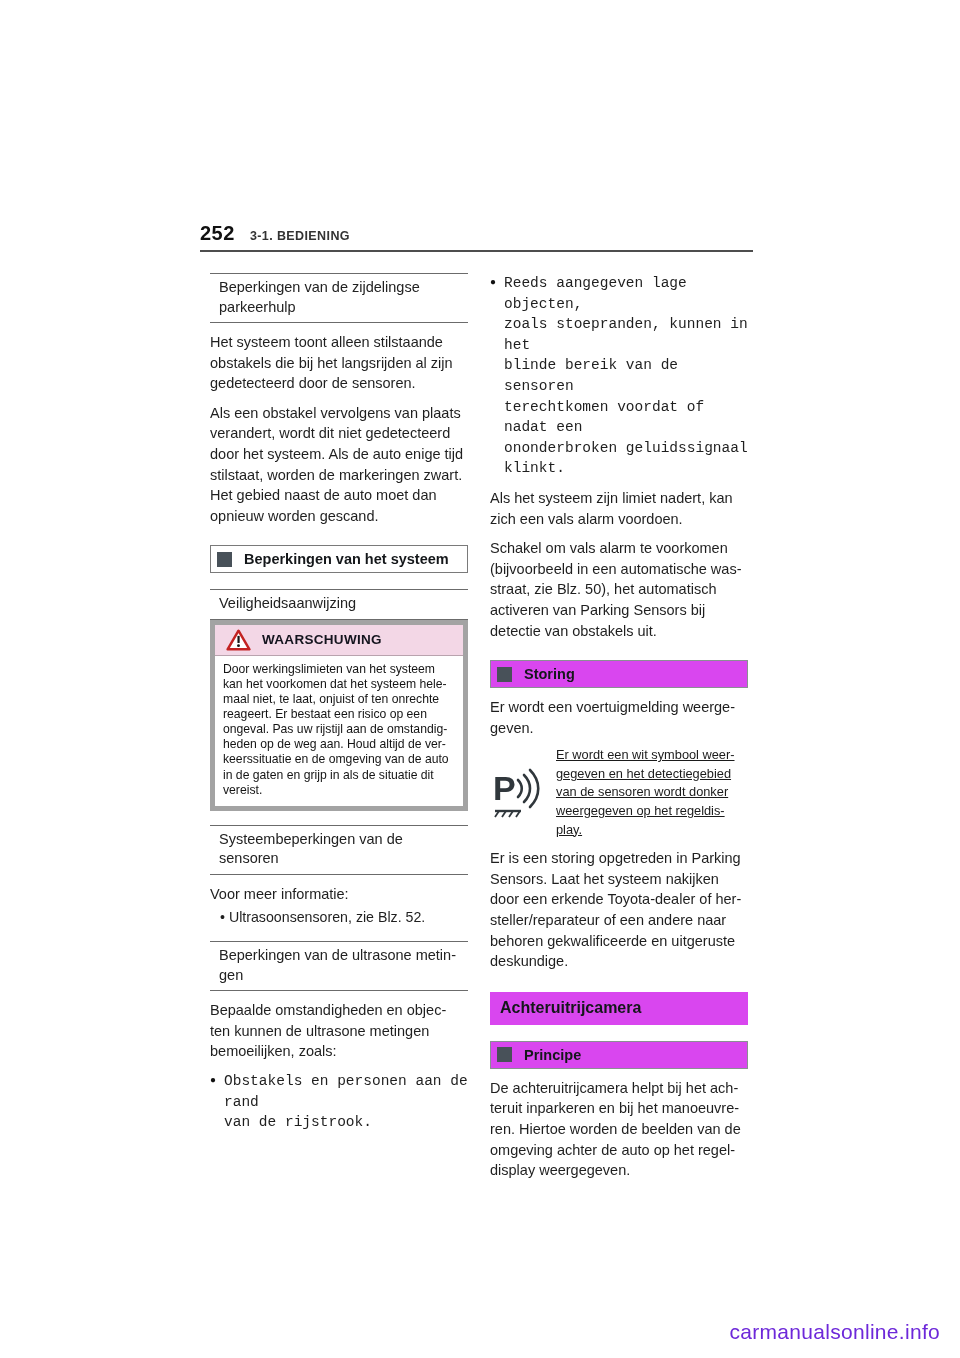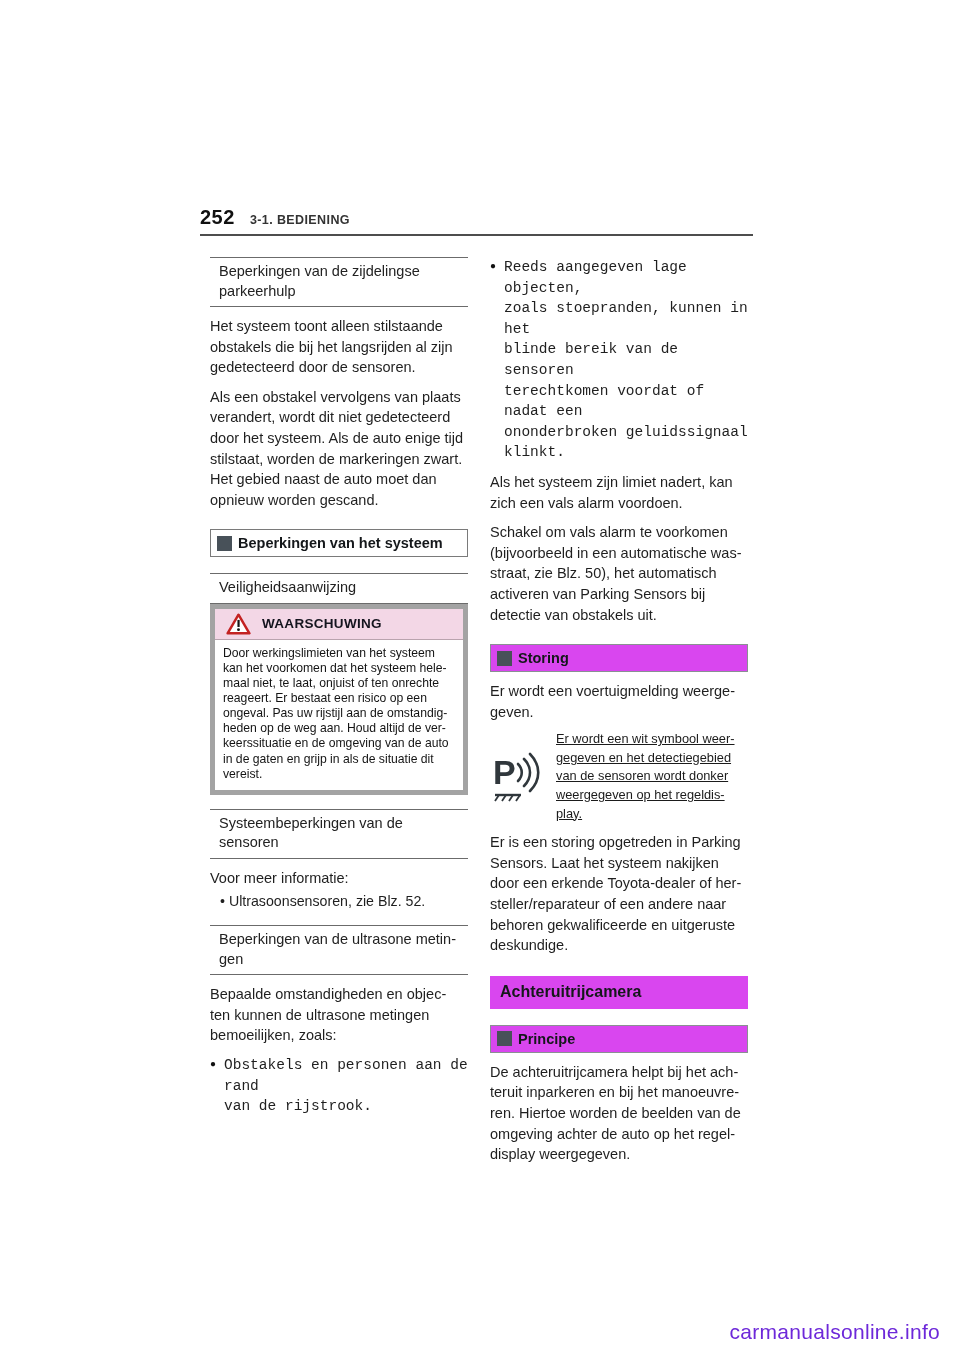--- a/index.html
+++ b/index.html
@@ -2,21 +2,21 @@
 <html><head>
 <meta charset="utf-8">
 <style>
   * { margin:0; padding:0; box-sizing:border-box; }
   html,body { background:#ffffff; }
   body {
     width:960px; height:1358px; position:relative; overflow:hidden;
     font-family:"Liberation Sans","DejaVu Sans",sans-serif;
     color:#1f1f1f;
   }
-  .page { position:absolute; left:200px; top:206px; width:553px; }
+  .page { position:absolute; left:200px; top:222px; width:553px; }
 
   .header { display:flex; align-items:baseline; gap:15px; }
   .page-num { font-size:20px; font-weight:bold; letter-spacing:0.5px; color:#111; }
   .chapter { font-size:12.5px; font-weight:bold; color:#333; letter-spacing:0.4px; }
   .header-rule { border-bottom:2px solid #4d4d4d; margin-top:5px; }
 
   .columns { display:flex; gap:22px; margin-top:21px; padding-left:10px; }
   .col { width:258px; flex:0 0 258px; }
 
   .note-label {
@@ -26,21 +26,21 @@
   }
   .para { font-size:14.5px; line-height:20.6px; white-space:pre-line; margin-top:9px; }
 
   .bullet { display:flex; margin-top:9px;font-family:Liberation Mono, monospace; }
   .bullet::before { content:"\25CF"; font-size:10px; line-height:20.6px; margin-right:8px; flex:0 0 auto; color:#111; }
   .bullet .txt { font-size:14.5px; line-height:20.6px; white-space:pre-line; }
 
   .ref-line { font-size:14.2px; line-height:20px; margin:3px 0 0 10px; white-space:pre-line; }
 
   .section-box {
-    display:flex; align-items:center; gap:6px;
+    display:flex; align-items:center; gap:12px;
     border:1px solid #7a7a7a; padding:5px 6px; margin-top:19px; background:#ffffff;text-align:center;
   }
   .section-box.gray { background:#d946ef; border-color:#8a8f93; }
   .section-box .sq { width:15px; height:15px; background:#485159; flex:0 0 auto; }
   .section-box .txt { font-weight:bold; font-size:14.5px; color:#14171a; }
 
   .big-header {
     background:#d946ef; font-weight:bold; font-size:16px;
     padding:7px 10px 8px 10px; margin-top:20px; color:#14171a;
   }

